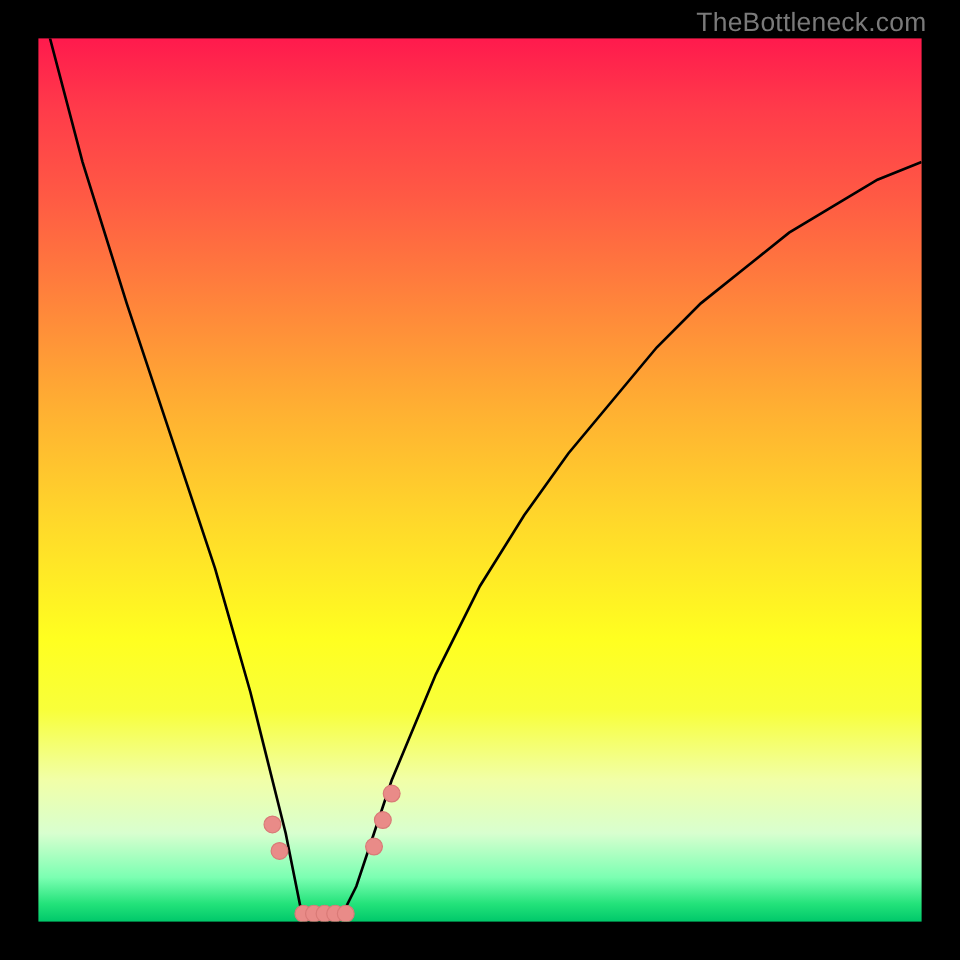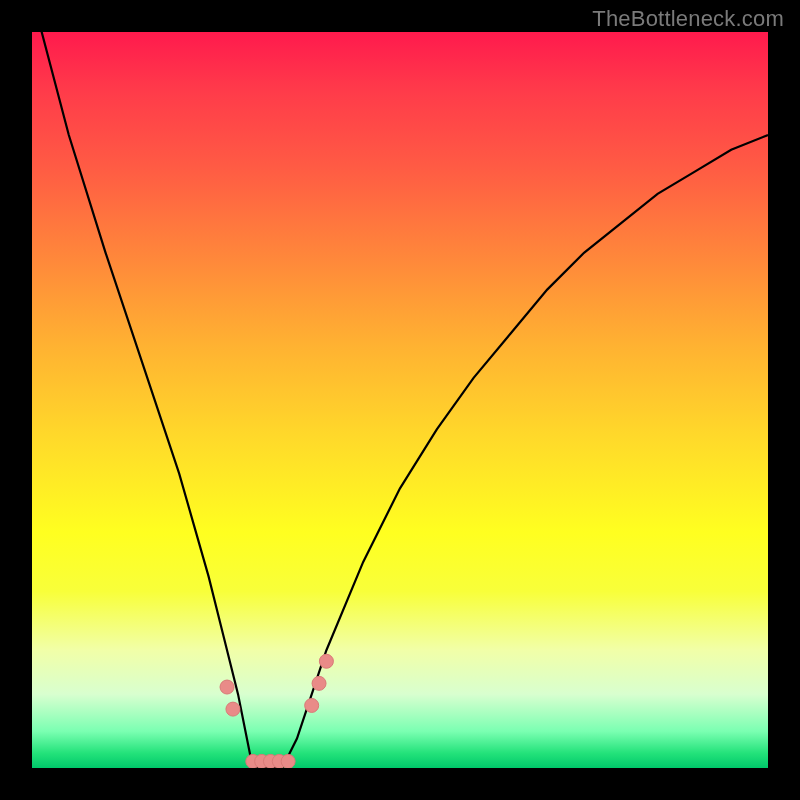--- a/index.html
+++ b/index.html
@@ -38,21 +38,21 @@
       #f1ffa8 84%,
       #d8ffcf 90%,
       #7bffb2 95%,
       #23e27a 98%,
       #00c86a 100%
     );
   }
   .watermark {
     position: absolute;
     top: 6px;
-    right: 16px;
+    right: 28px;
     color: #7a7a7a;
     font-size: 22px;
     font-weight: 500;
     letter-spacing: 0.2px;
     user-select: none;
   }
   svg.curve {
     position: absolute;
     top: 0;
     left: 0;

